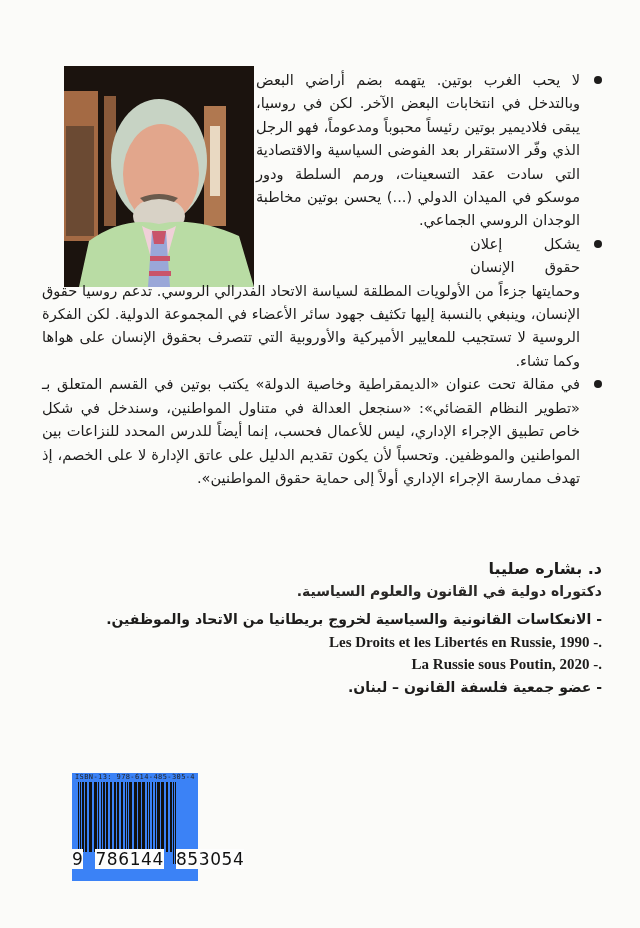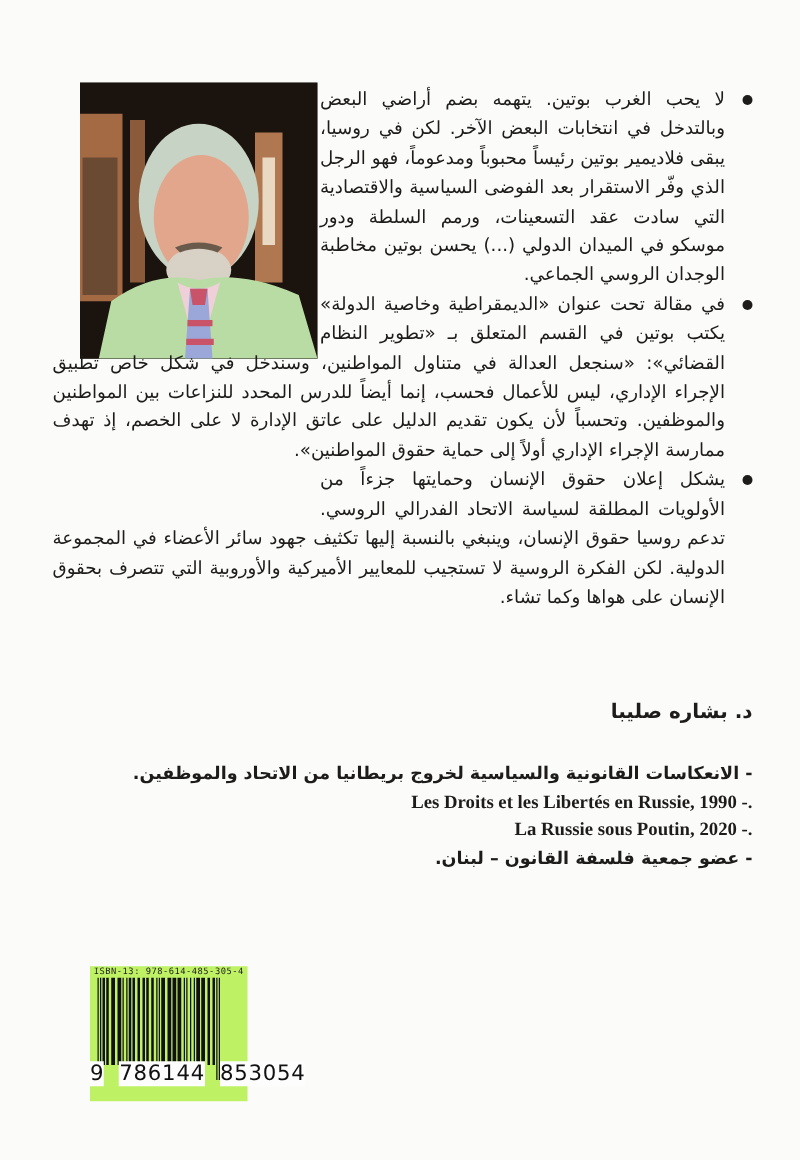--- a/index.html
+++ b/index.html
@@ -44,21 +44,21 @@
   }
   .pubs-heading { font-size:14px; line-height:22px; margin-bottom:0; }
   .pub-line { font-weight:bold; white-space:nowrap; }
   .pub-latin {
     font-family:"Liberation Serif", serif; font-weight:bold; font-size:15px;
     direction:ltr; text-align:right; unicode-bidi:plaintext;
   }
 
   .barcode {
     position:absolute; left:72px; top:773px; width:126px; height:108px;
-    background:#bef264;
+    background:#3b82f6;
   }
   .isbn-label {
     font-family:"DejaVu Sans Mono", monospace; font-size:7px; letter-spacing:0.4px;
     text-align:center; line-height:9px; color:#222;
   }
   .bars { position:relative; height:82px; margin-left:4px; }
   .bars svg { display:block; }
   .ean-digits {
     font-family:"DejaVu Sans", sans-serif; font-size:17px; line-height:14px;
     letter-spacing:0.6px; color:#111; white-space:nowrap; margin-top:-12px;
@@ -96,42 +96,43 @@
     <span class="float-spacer"></span>
     <span>لا يحب الغرب بوتين. يتهمه بضم أراضي البعض</span>
     <span>وبالتدخل في انتخابات البعض الآخر. لكن في</span>
     <span>روسيا، يبقى فلاديمير بوتين رئيساً محبوباً</span>
     <span>ومدعوماً، فهو الرجل الذي وفّر الاستقرار بعد</span>
     <span>الفوضى السياسية والاقتصادية التي سادت</span>
     <span>عقد التسعينات، ورمم السلطة ودور موسكو</span>
     <span>في الميدان الدولي (...) يحسن بوتين مخاطبة</span>
     <span>الوجدان الروسي الجماعي.</span>
   </p>
+  <p class="bullet-item item2">
+    <span class="bullet-dot"></span>
+    <span class="float-spacer"></span>
+    <span>يشكل إعلان حقوق الإنسان وحمايتها جزءاً من</span>
+    <span>الأولويات المطلقة لسياسة الاتحاد الفدرالي</span>
+    <span>الروسي. تدعم روسيا حقوق الإنسان، وينبغي بالنسبة إليها تكثيف جهود سائر</span>
+    <span>الأعضاء في المجموعة الدولية. لكن الفكرة الروسية لا تستجيب للمعايير الأميركية</span>
+    <span>والأوروبية التي تتصرف بحقوق الإنسان على هواها وكما تشاء.</span>
+  </p>
   <p class="bullet-item item3">
     <span class="bullet-dot"></span>
     <span>في مقالة تحت عنوان «الديمقراطية وخاصية الدولة» يكتب بوتين في القسم المتعلق</span>
     <span>بـ «تطوير النظام القضائي»: «سنجعل العدالة في متناول المواطنين، وسندخل في</span>
     <span>شكل خاص تطبيق الإجراء الإداري، ليس للأعمال فحسب، إنما أيضاً للدرس</span>
     <span>المحدد للنزاعات بين المواطنين والموظفين. وتحسباً لأن يكون تقديم الدليل على</span>
     <span>عاتق الإدارة لا على الخصم، إذ تهدف ممارسة الإجراء الإداري أولاً إلى حماية</span>
     <span>حقوق المواطنين».</span>
   </p>
-  <p class="bullet-item item2">
-    <span class="bullet-dot"></span>
-    <span class="float-spacer"></span>
-    <span>يشكل إعلان حقوق الإنسان وحمايتها جزءاً من</span>
-    <span>الأولويات المطلقة لسياسة الاتحاد الفدرالي</span>
-    <span>الروسي. تدعم روسيا حقوق الإنسان، وينبغي بالنسبة إليها تكثيف جهود سائر</span>
-    <span>الأعضاء في المجموعة الدولية. لكن الفكرة الروسية لا تستجيب للمعايير الأميركية</span>
-    <span>والأوروبية التي تتصرف بحقوق الإنسان على هواها وكما تشاء.</span>
-  </p>
 </div>
 
 <div class="author">
   <div class="author-name">د. بشاره صليبا</div>
+  <div class="author-title">دكتوراه دولية في القانون والعلوم السياسية.</div>
 </div>
 
 <div class="pubs">
   <div class="pub-line">- الانعكاسات القانونية والسياسية لخروج بريطانيا من الاتحاد والموظفين.</div>
   <div class="pub-line pub-latin">Les Droits et les Libertés en Russie, 1990 -.</div>
   <div class="pub-line pub-latin">La Russie sous Poutin, 2020 -.</div>
   <div class="pub-line">- عضو جمعية فلسفة القانون – لبنان.</div>
 </div>
 
 <div class="barcode">

